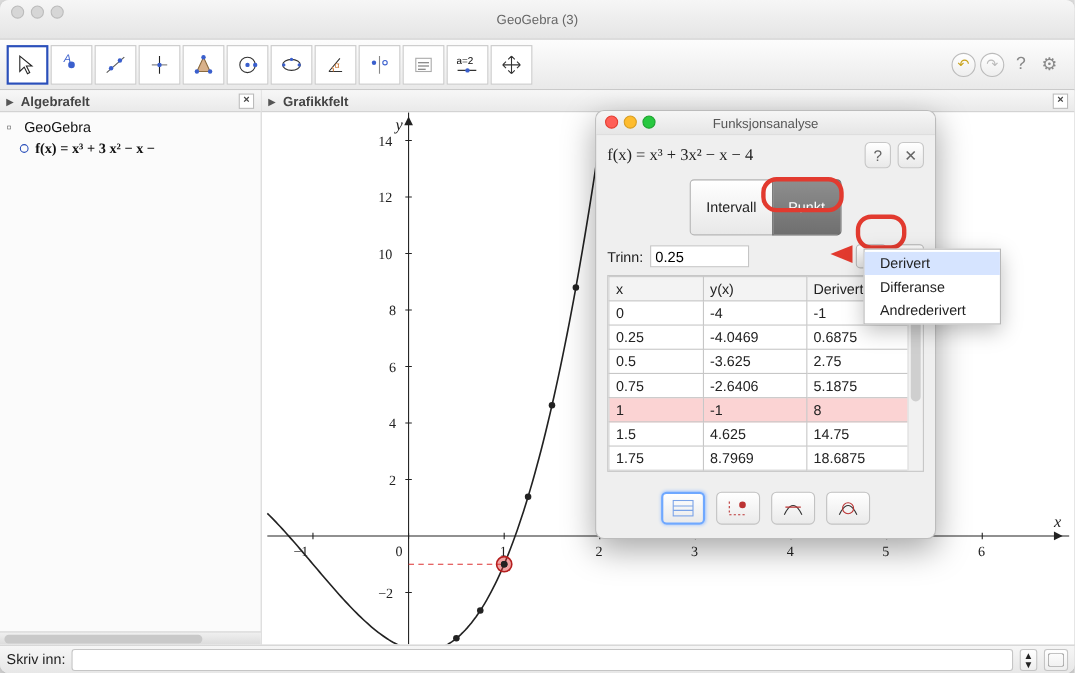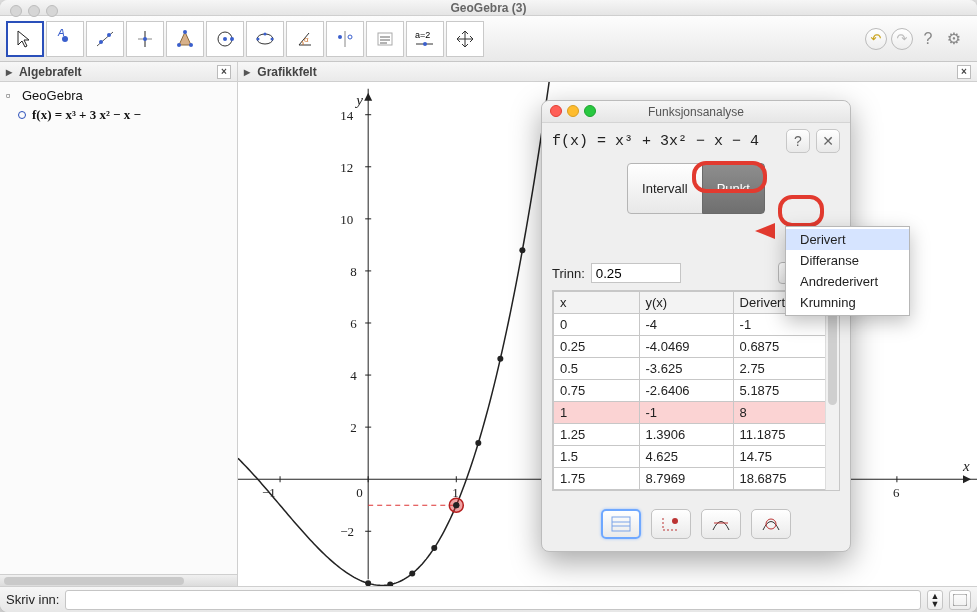--- a/index.html
+++ b/index.html
@@ -15,28 +15,27 @@
     height: 612px;
     background: #ececec;
     border-radius: 8px;
     box-shadow: 0 4px 18px rgba(0,0,0,0.35);
     position: relative;
     overflow: hidden;
     display: flex;
     flex-direction: column;
   }
   .titlebar {
-    height: 16px;
+    height: 36px;
     background: linear-gradient(#f6f6f6,#e5e5e5);
     border-bottom: 1px solid #cfcfcf;
     display: flex;
     align-items: center;
     justify-content: center;
     position: relative;
-    font-weight: bold;
   }
   .traffic { position: absolute; left: 10px; top: 5px; display: flex; gap: 6px;}
   .dot { width: 12px; height: 12px; border-radius: 50%; background: #d6d6d6; border:1px solid #bcbcbc;}
   .title { font-size: 12px; color: #666;}
   .toolbar {
     height: 46px;
     background: linear-gradient(#fdfdfd,#e9e9e9);
     border-bottom: 1px solid #c7c7c7;
     display: flex;
     align-items: center;
@@ -107,28 +106,28 @@
     justify-content:space-between;
   }
   .dlg-titlebar{ height:22px; display:flex; align-items:center; justify-content:center; position:relative; background:linear-gradient(#f6f6f6,#e6e6e6); border-radius:8px 8px 0 0; border-bottom:1px solid #d4d4d4;}
   .dlg-traffic{position:absolute;left:8px;top:4px;display:flex;gap:5px;}
   .dlg-traffic .td{ width:12px;height:12px;border-radius:50%;}
   .td.red{background:#ff5f57;border:1px solid #e33e32;}
   .td.yel{background:#febc2e;border:1px solid #d89e22;}
   .td.grn{background:#28c840;border:1px solid #1ea330;}
   .dlg-title{font-size:12px;color:#555;}
   .dlg-head{ padding:6px 10px; display:flex; align-items:center; justify-content:space-between;}
-  .dlg-head .expr{ font-family:Liberation Mono, monospace; font-size:15px; color:#222;}
+  .dlg-head .expr{ font-family:Liberation Serif, serif; font-size:15px; color:#222;}
   .roundicon{ width:24px;height:24px;border-radius:5px;border:1px solid #c7c7c7;background:linear-gradient(#fff,#e9e9e9);display:flex;align-items:center;justify-content:center;font-size:14px;color:#666;}
   .segmented{ display:flex; justify-content:center; padding:4px 0 8px;}
   .seg{ border:1px solid #b5b5b5; background:linear-gradient(#fff,#e8e8e8); padding:17px 14px; font-size:13px;}
   .seg:first-child{border-radius:4px 0 0 4px;}
   .seg:last-child{border-radius:0 4px 4px 0; margin-left:-1px;}
   .seg.active{background:linear-gradient(#8e8e8e,#6f6f6f);color:#fff;border-color:#6a6a6a;}
-  .dlg-body{ padding:0 10px 8px;margin-top:40px; }
+  .dlg-body{ padding:0 10px 8px; }
   .trinnrow{ display:flex; align-items:center; gap:6px; margin-bottom:6px;}
   .trinnrow input{ width:90px; height:20px; border:1px solid #c5c5c5; padding:0 4px; background:#fff;}
   .btn-small{ width:28px;height:22px;border:1px solid #b7b7b7;border-radius:4px;background:linear-gradient(#fff,#e8e8e8);display:flex;align-items:center;justify-content:center;font-weight:bold;font-size:16px;}
   .callout{ position:absolute; border:4px solid #e23a2f; border-radius:14px; pointer-events:none;}
   .arrow-red{ position:absolute; width:0;height:0; border-top:8px solid transparent;border-bottom:8px solid transparent;border-right:20px solid #e23a2f; pointer-events:none;}
   table.datatable{ width:100%; border-collapse:collapse; background:#fff;}
   table.datatable th, table.datatable td{ border:1px solid #c7c7c7; padding:2px 6px; text-align:left; font-size:13px; height:22px;}
   table.datatable th{ background:#f3f3f3; font-weight:normal;}
   tr.highlight td{ background:#fbd3d3;}
   .table-wrap{ border:1px solid #c7c7c7; max-height:210px; overflow:hidden; position:relative;}
@@ -423,25 +422,20 @@
                 <td>0.75</td>
                 <td>-2.6406</td>
                 <td>5.1875</td>
               </tr>
               <tr class="highlight">
                 <td> 1</td>
                 <td>-1</td>
                 <td>8</td>
               </tr>
               <tr>
-                <td>1.25</td>
-                <td>1.3906</td>
-                <td>11.1875</td>
-              </tr>
-              <tr>
                 <td>1.5</td>
                 <td>4.625</td>
                 <td>14.75</td>
               </tr>
               <tr>
                 <td>1.75</td>
                 <td>8.7969</td>
                 <td>18.6875</td>
               </tr>
             </tbody>
@@ -477,21 +471,20 @@
             <path d="M3 15 Q11 -2 19 15" fill="none" stroke="#333"></path>
             <circle cx="11" cy="9" r="5" fill="none" stroke="#b33"></circle>
           </svg>
         </div>
     </div>
 
     <div class="menu" style="left:243px; top:125px;" id="menu">
         <div class="item sel">Derivert</div>
         <div class="item">Differanse</div>
         <div class="item">Andrederivert</div>
-        <div class="item">Krumning</div>
       </div>
 
     <div class="callout" style="left:150px; top:60px; width:75px; height:32px;"></div>
     <div class="callout" style="left:236px; top:94px; width:46px; height:32px;"></div>
     <div class="arrow-red" style="left:213px; top:122px;"></div>
   </div>
 
 </div>
 
 </body></html>

